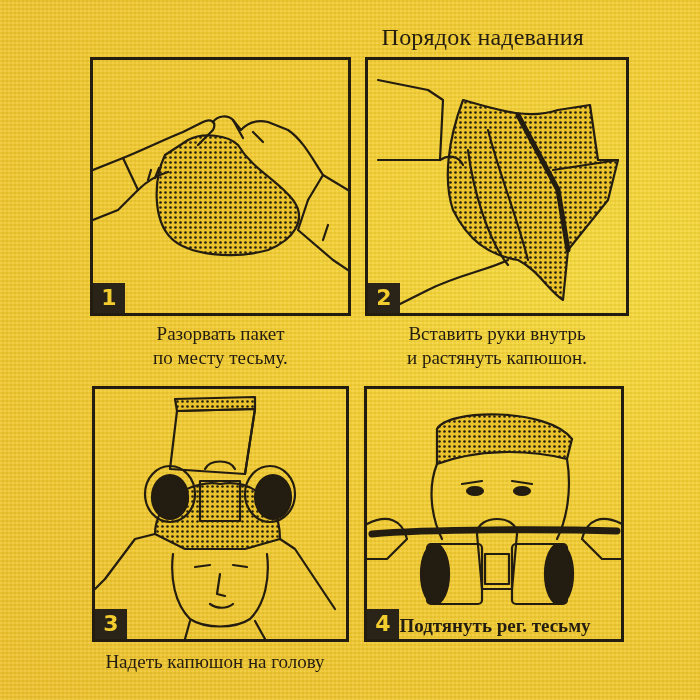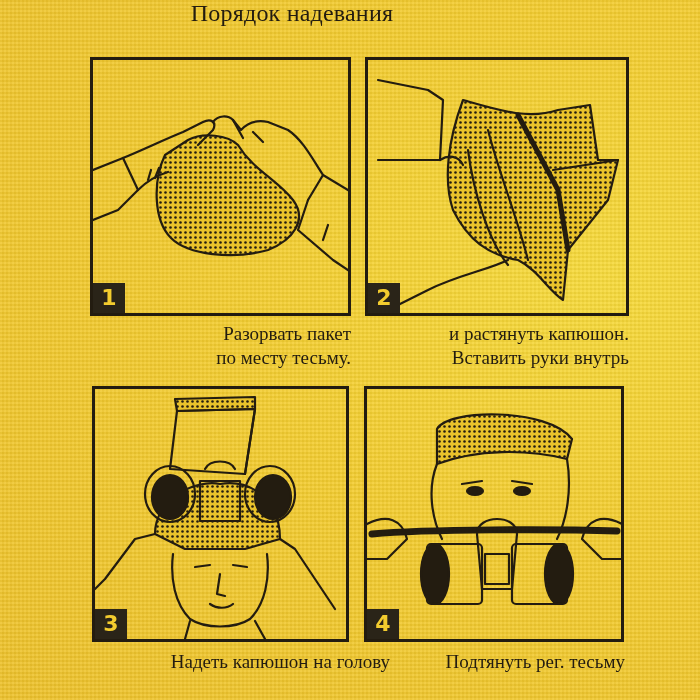--- a/index.html
+++ b/index.html
@@ -9,44 +9,44 @@
       font-family: "Liberation Serif", "DejaVu Serif", serif;
       color: #231c10;
     }
     .weave {
       position: absolute; inset: 0; pointer-events: none;
       background-image:
         repeating-linear-gradient(0deg, rgba(255,255,255,0.07) 0 2px, rgba(0,0,0,0.03) 2px 4px),
         repeating-linear-gradient(90deg, rgba(255,255,255,0.05) 0 2px, rgba(0,0,0,0.025) 2px 4px);
     }
     .title {
-      position: absolute; left: 0; width: 584px; top: 0;
-      text-align: center; font-size: 24px; letter-spacing: 0.2px;
+      position: absolute; left: 0; width: 584px; top: 24px;
+      text-align: right; font-size: 24px; letter-spacing: 0.2px;
     }
     .panel {
       position: absolute; border: 3px solid #231c10; box-sizing: border-box; overflow: hidden;
     }
     .panel svg { position: absolute; left: 0; top: 0; width: 100%; height: 100%; }
     .num {
       position: absolute; left: 0; bottom: 0; width: 32px; height: 30px;
       background: #2a2418; color: #F3CC2E;
       font-family: "DejaVu Sans", "Liberation Sans", sans-serif; font-weight: bold;
       font-size: 22px; line-height: 30px; text-align: center;
     }
     .caption {
-      position: absolute; font-size: 19px; line-height: 24px; text-align: right; white-space: nowrap;
+      position: absolute; font-size: 19px; line-height: 24px; text-align: center; white-space: nowrap;
     }
     #p1 { left: 90px; top: 57px; width: 261px; height: 259px; }
     #p2 { left: 365px; top: 57px; width: 264px; height: 259px; }
     #p3 { left: 92px; top: 386px; width: 257px; height: 256px; }
     #p4 { left: 364px; top: 386px; width: 260px; height: 256px; }
     #c1 { left: 90px; width: 261px; top: 322px; }
     #c2 { left: 365px; width: 264px; top: 322px; }
     #c3 { left: 40px; width: 350px; top: 650px; font-family: Liberation Serif, serif; }
-    #c4 { left: 365px; width: 260px; top: 650px; }
+    #c4 { left: 365px; width: 260px; top: 614px; font-weight: bold; }
   </style>
 </head>
 <body>
 
 <div class="weave"></div>
 
 <div class="title">Порядок надевания</div>
 
 <svg width="0" height="0" style="position:absolute">
   <defs>
@@ -88,22 +88,22 @@
       <path d="M120 70 C130 110 150 160 160 200"></path>
       <path d="M100 90 C105 130 120 180 140 205"></path>
       <path d="M72 100 C80 95 90 95 95 105"></path>
       <path d="M140 200 C120 210 90 215 60 230 L20 250"></path>
       <path d="M185 110 L250 100"></path>
     </g>
   </svg>
   <div class="num">2</div>
 </div>
 <div class="caption" id="c2">
+  <div>Вставить руки внутрь</div>
   <div>и растянуть капюшон.</div>
-  <div>Вставить руки внутрь</div>
 </div>
 
 <div class="panel" id="p3">
   <svg viewBox="0 0 251 250">
     <g fill="none" stroke="#231c10" stroke-width="2.2" stroke-linejoin="round" stroke-linecap="round">
       <path d="M80 10 L160 8 L160 20 L82 22 Z" fill="url(#dots)"></path>
       <path d="M82 22 L75 80 L150 85 L160 20 Z"></path>
       <path d="M160 20 L150 85"></path>
       <path d="M60 145 C60 110 100 90 125 95 C155 90 185 110 185 150 L150 160 L90 160 Z" fill="url(#dots)"></path>
       <ellipse cx="75" cy="105" rx="25" ry="28"></ellipse>

